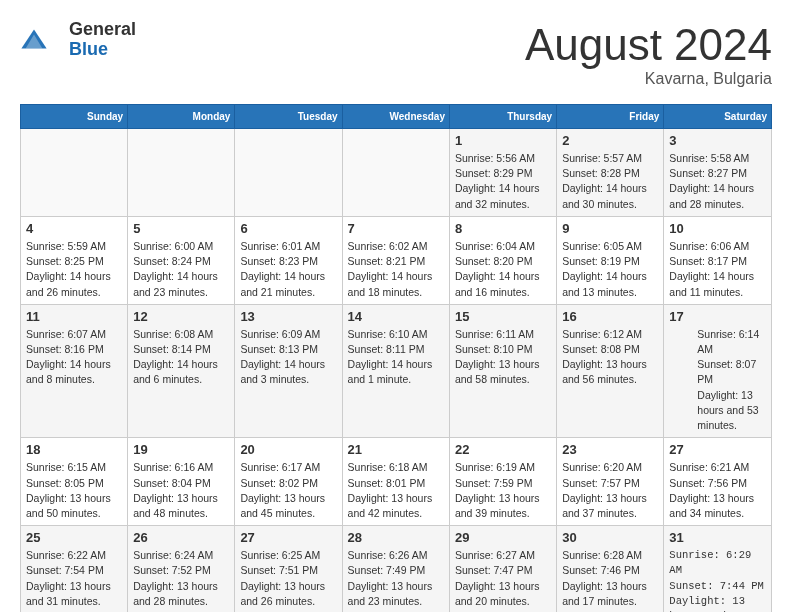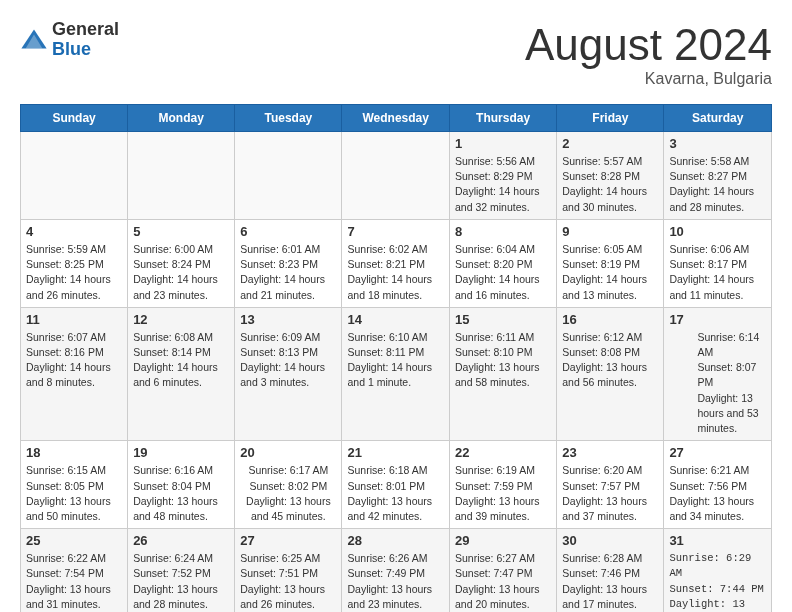--- a/index.html
+++ b/index.html
@@ -12,21 +12,21 @@
     }
     .header {
       display: flex;
       justify-content: space-between;
       align-items: flex-start;
       margin-bottom: 16px;
     }
     .logo {
       display: flex;
       align-items: center;
-      gap: 4px;
+      gap: 21px;
     }
     .logo-text {
       display: flex;
       flex-direction: column;
       line-height: 1.1;
     }
     .logo-general {
       font-size: 18px;
       font-weight: bold;
       color: #333;
@@ -54,22 +54,22 @@
     }
     .calendar {
       width: 100%;
       border-collapse: collapse;
       font-size: 11px;
     }
     .calendar thead th {
       background-color: #2874b8;
       color: #fff;
       padding: 6px 4px;
-      text-align: center;
-      font-size: 12px;
+      text-align: right;
+      font-size: 10px;
       font-weight: bold;
       border: 1px solid #1a5fa0;
     }
     .calendar tbody td {
       border: 1px solid #ccc;
       vertical-align: top;
       padding: 4px 5px;
       width: 108px;
       min-height: 80px;
       background: #fff;
@@ -254,21 +254,21 @@
 Daylight: 13 hours and 50 minutes.</div>
         </td>
         <td>
           <div class="day-number">19</div>
           <div class="day-info" style="white-space: pre-line;">Sunrise: 6:16 AM
 Sunset: 8:04 PM
 Daylight: 13 hours and 48 minutes.</div>
         </td>
         <td>
           <div class="day-number">20</div>
-          <div class="day-info" style="white-space: pre-line; text-align: center;">Sunrise: 6:17 AM
+          <div class="day-info" style="white-space: pre-line;">Sunrise: 6:17 AM
 Sunset: 8:02 PM
 Daylight: 13 hours and 45 minutes.</div>
         </td>
         <td>
           <div class="day-number">21</div>
           <div class="day-info" style="white-space: pre-line;">Sunrise: 6:18 AM
 Sunset: 8:01 PM
 Daylight: 13 hours and 42 minutes.</div>
         </td>
         <td>

